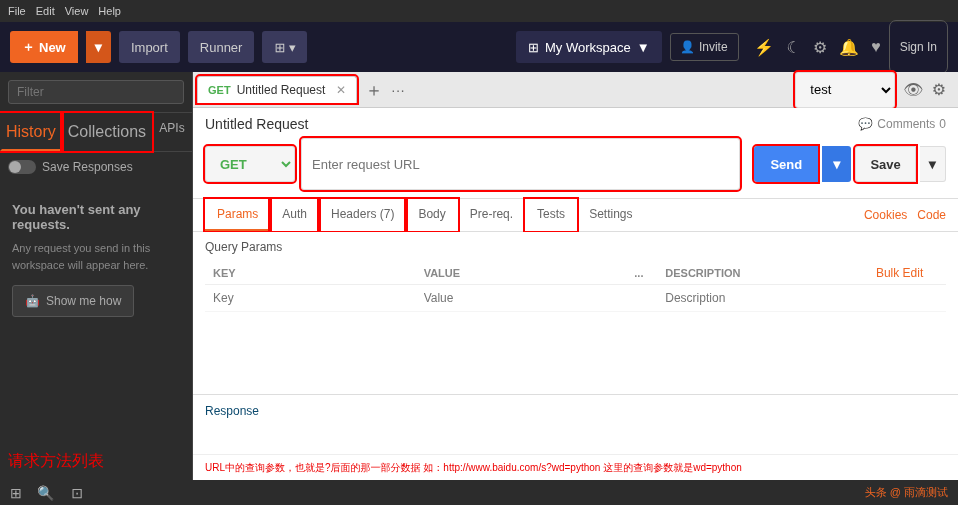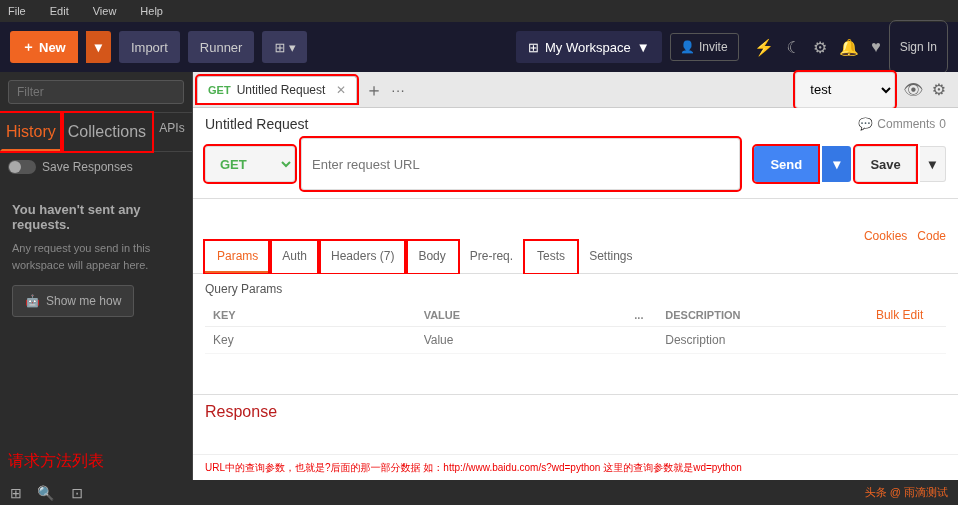--- a/index.html
+++ b/index.html
@@ -5,21 +5,21 @@
     * { box-sizing: border-box; margin: 0; padding: 0; font-family: Arial, sans-serif; }
     body { background: #f0f0f0; width: 958px; height: 505px; overflow: hidden; font-size: 13px; }
 
     
     .menu-bar {
       background: #2c2c2c;
       height: 22px;
       display: flex;
       align-items: center;
       padding: 0 8px;
-      gap: 24px;
+      gap: 10px;
     }
     .menu-bar span {
       color: #ccc;
       font-size: 11px;
       cursor: pointer;
     }
 
     
     .toolbar {
       background: #1a1a2e;
@@ -378,21 +378,20 @@
       border-bottom: 1px solid #ddd;
       background: white;
       padding: 0 12px;
     }
     .req-tab {
       padding: 8px 12px;
       font-size: 12px;
       color: #666;
       cursor: pointer;
       border-bottom: 2px solid transparent;
-      margin-top: 42px;
     }
     .req-tab.active {
       color: #f06522;
       border-bottom: 2px solid #f06522;
     }
     .req-tab-right {
       margin-left: auto;
       display: flex;
       gap: 10px;
     }
@@ -448,22 +447,22 @@
     }
 
     
     .response-area {
       background: white;
       padding: 8px 12px;
       border-top: 1px solid #ddd;
       min-height: 60px;
     }
     .response-title {
-      font-size: 16px;
-      color: #b91c1c;
+      font-size: 12px;
+      color: #0c4a6e;
     }
 
     
     .annotation {
       color: #e00;
       font-size: 16px;
       font-family: Arial, sans-serif;
     }
 
     

